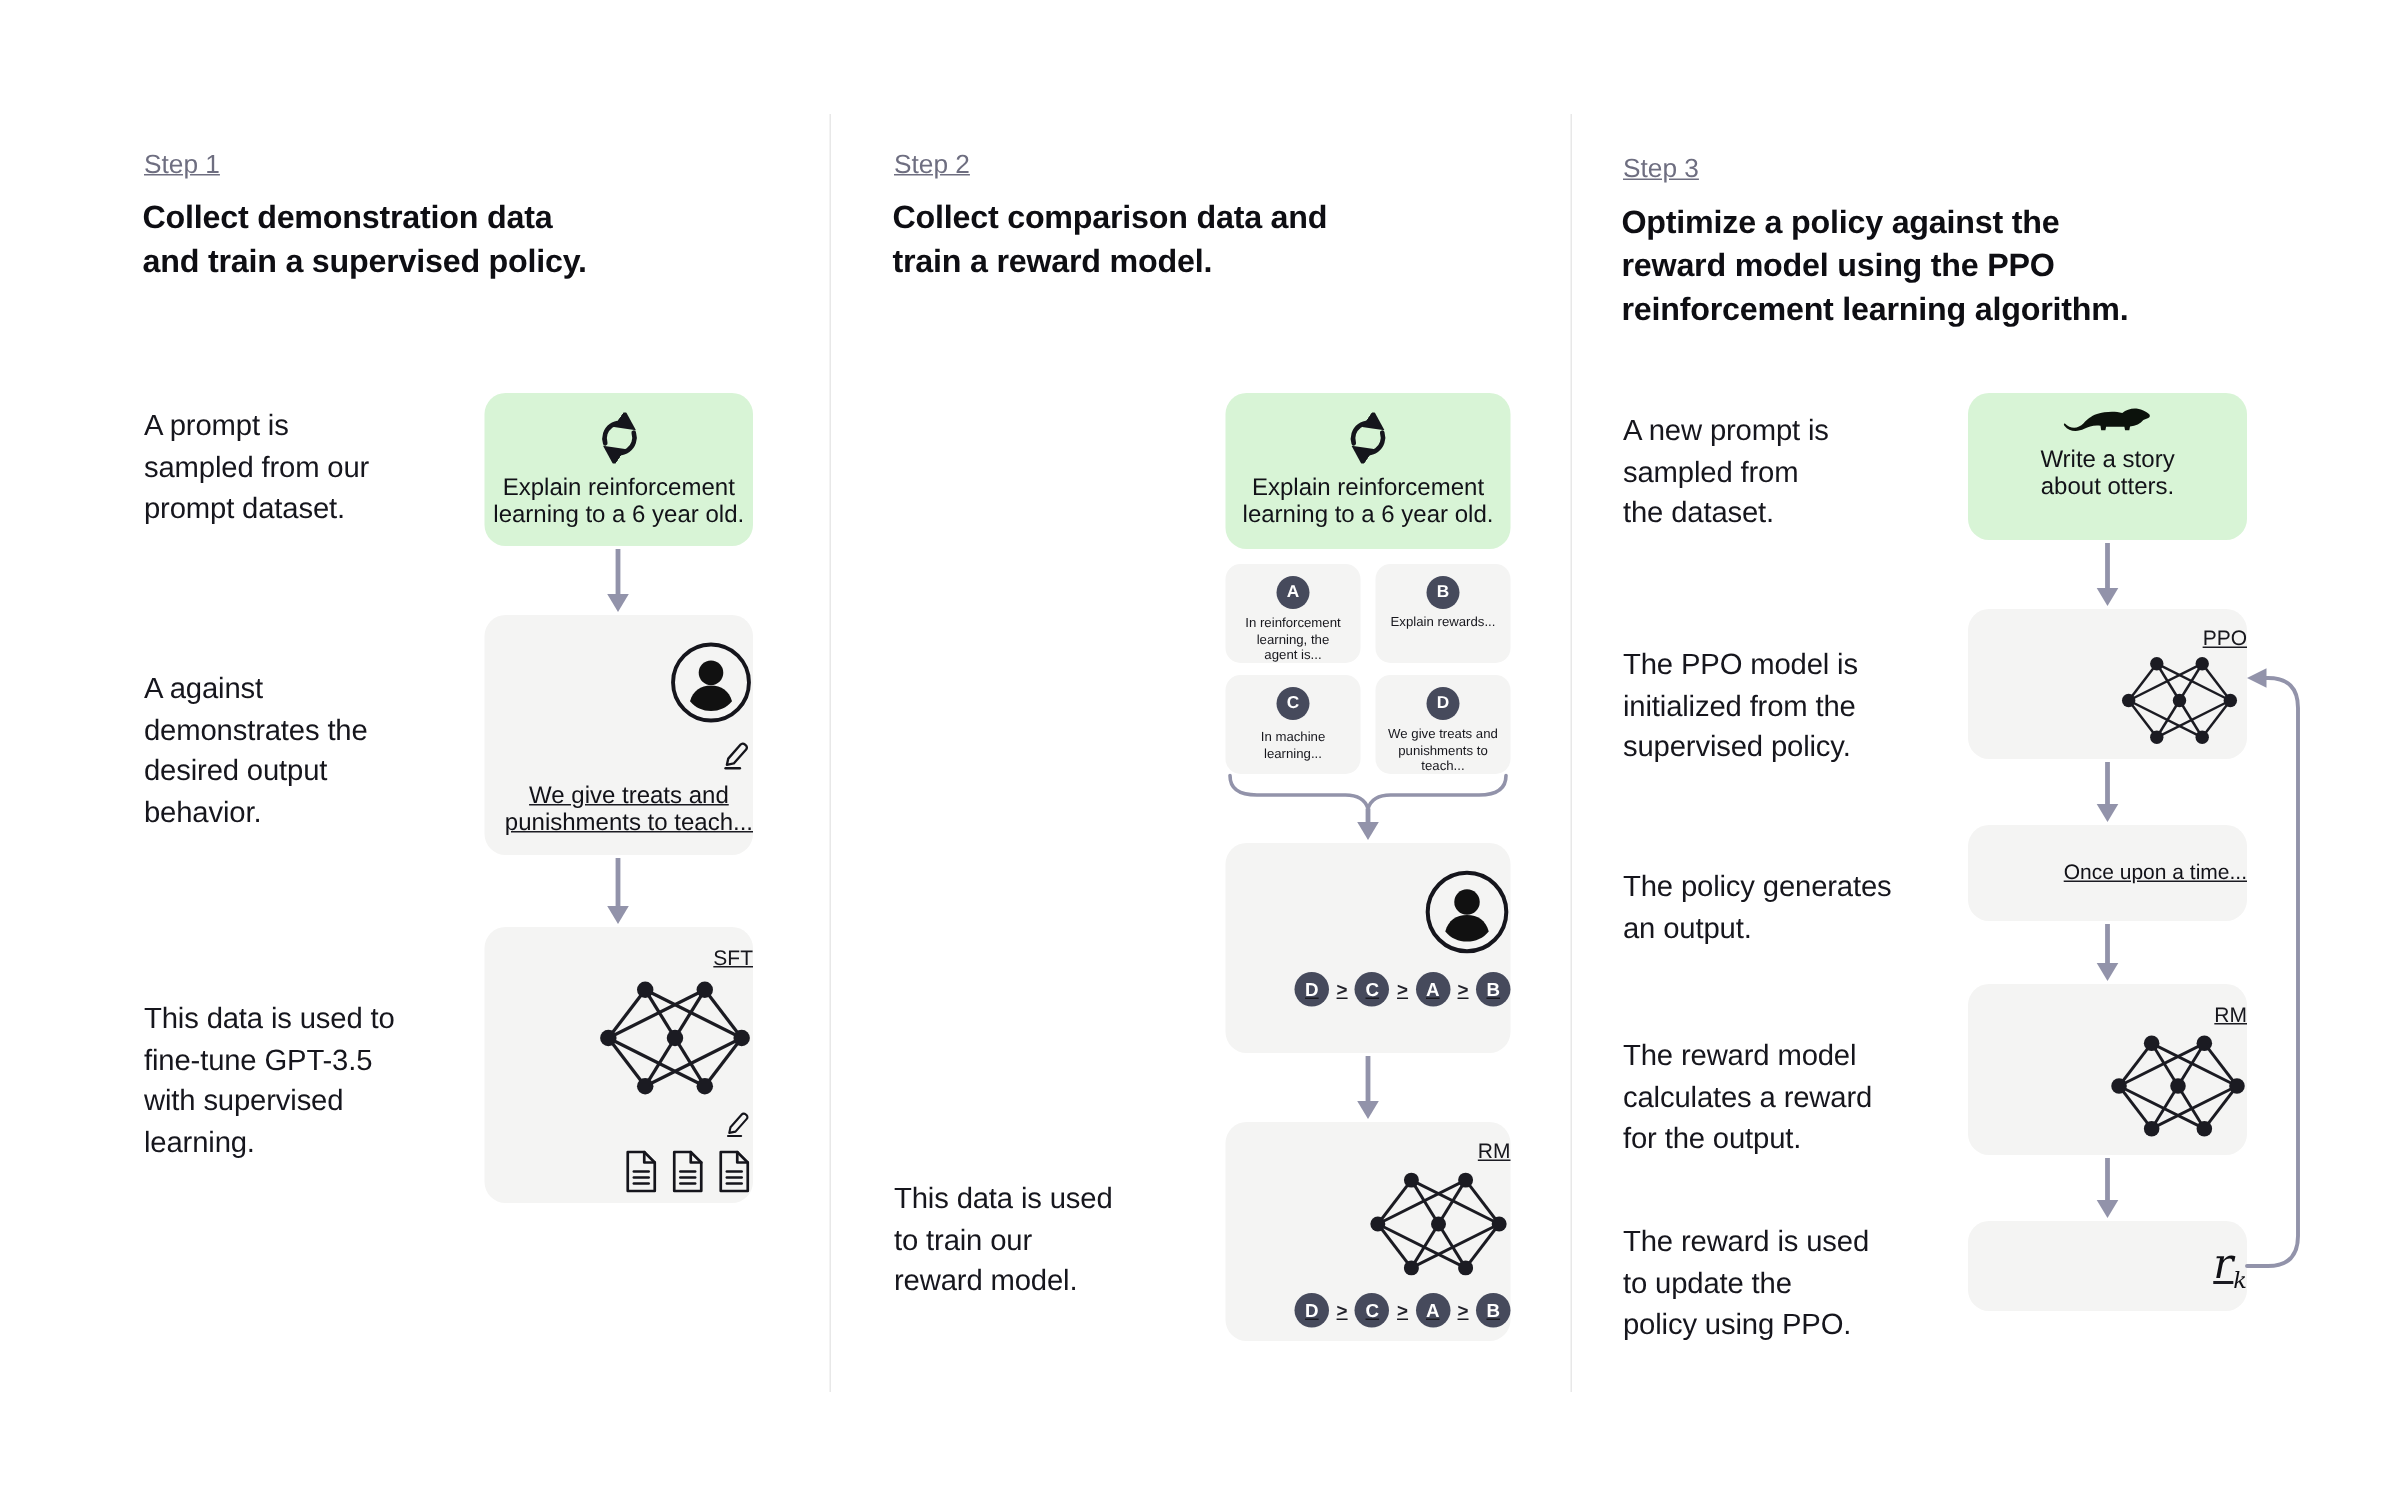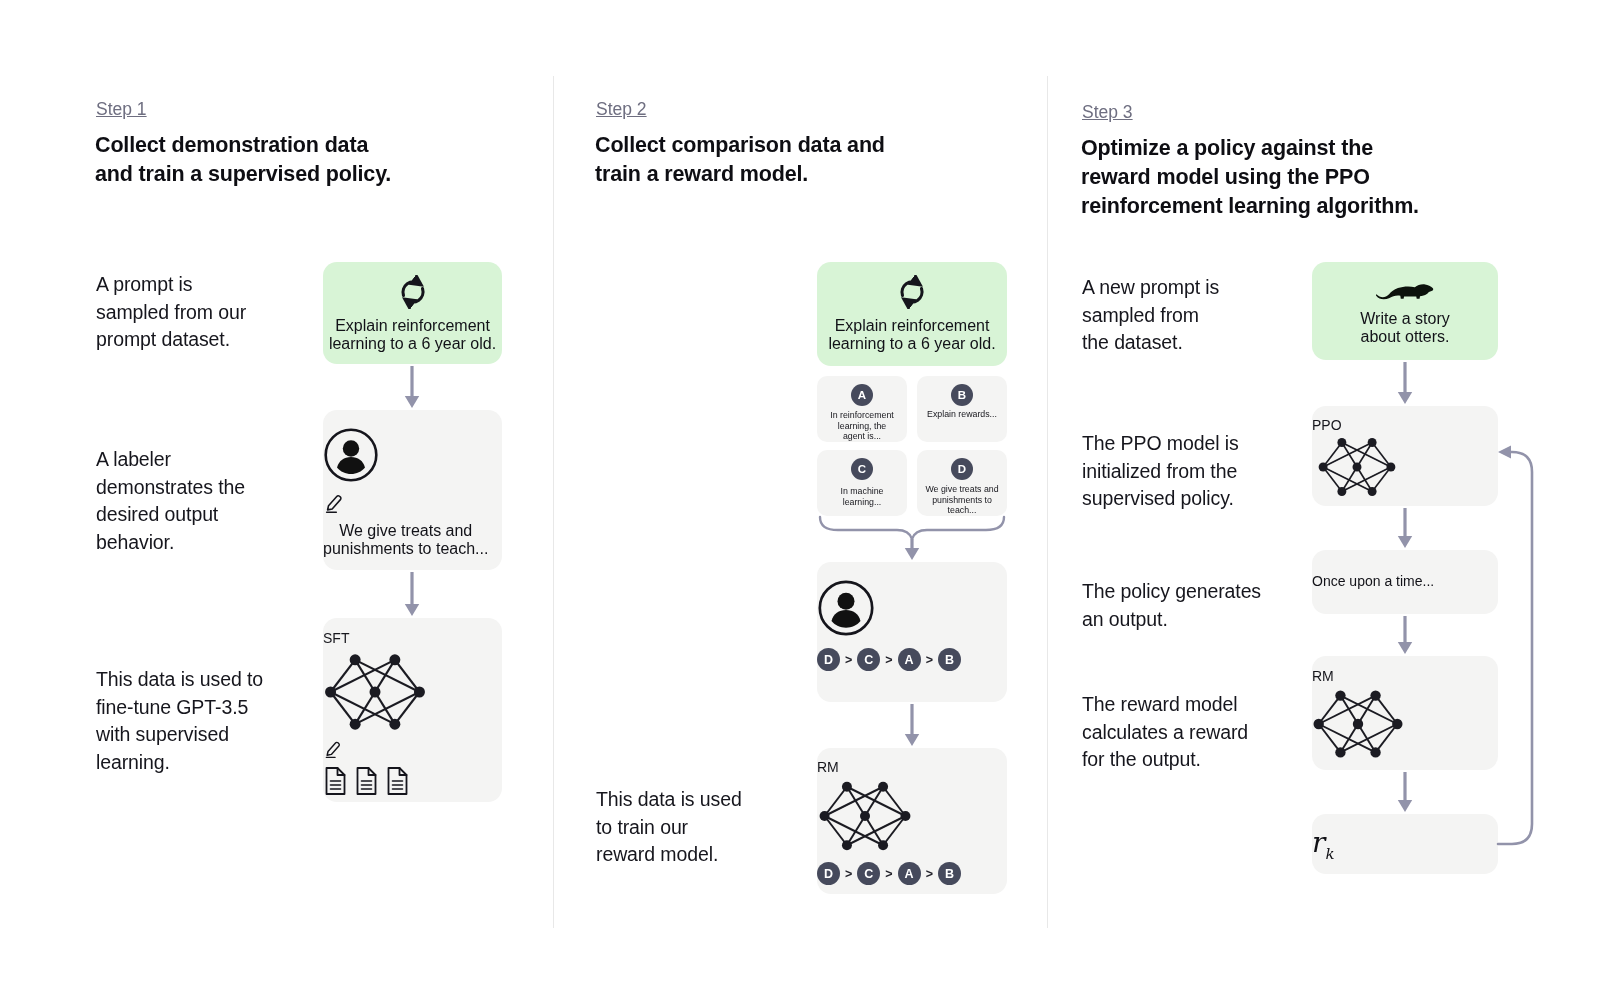--- a/index.html
+++ b/index.html
@@ -11,21 +11,21 @@
           font-family:"Liberation Sans","DejaVu Sans",sans-serif;color:var(--ink);}
   .divider{position:absolute;width:1px;background:var(--divider);}
   .step-label{position:absolute;font-size:17.5px;color:var(--steplabel);text-decoration:underline;}
   .title{position:absolute;font-size:21.5px;font-weight:700;line-height:29px;color:#0e0e13;
          white-space:pre-line;letter-spacing:-0.15px;}
   .caption{position:absolute;font-size:19.5px;line-height:27.5px;color:#16161d;
            white-space:pre-line;letter-spacing:-0.1px;}
   .gbox{position:absolute;background:var(--green);border-radius:14px;display:flex;
         flex-direction:column;align-items:center;box-sizing:border-box;}
   .box{position:absolute;background:var(--graybox);border-radius:14px;display:flex;
-       flex-direction:column;align-items:flex-start;box-sizing:border-box;}
+       flex-direction:column;align-items:flex-end;box-sizing:border-box;text-decoration:underline;}
   .gbox-text,.box-text{font-size:16px;line-height:17.5px;text-align:center;color:#121218;
         white-space:pre-line;}
   .box-label{font-size:14px;color:#17171d;}
   .obox{position:absolute;background:var(--graybox);border-radius:10px;display:flex;
         flex-direction:column;align-items:center;padding-top:8px;box-sizing:border-box;}
   .obox-text{font-size:8.8px;line-height:10.5px;text-align:center;margin-top:4px;color:#17171d;
         white-space:pre-line;}
   .badge{width:23px;height:23px;border-radius:50%;background:var(--badge);color:#fff;
         font-size:12.5px;font-weight:700;display:inline-flex;align-items:center;justify-content:center;
         flex:none;}
@@ -59,21 +59,21 @@
   <div class="divider" style="left:553px;top:76px;height:852px"></div>
   <div class="divider" style="left:1047px;top:76px;height:852px"></div>
 
   <div class="step-label" style="left:96px;top:99px">Step 1</div>
   <div class="title" style="left:95px;top:131px">Collect demonstration data
 and train a supervised policy.</div>
 
   <div class="caption" style="left:96px;top:271px;width:230px">A prompt is
 sampled from our
 prompt dataset.</div>
-  <div class="caption" style="left:96px;top:446px;width:230px">A labeler
+  <div class="caption" style="left:96px;top:446px;width:230px">A against
 demonstrates the
 desired output
 behavior.</div>
   <div class="caption" style="left:96px;top:666px;width:230px">This data is used to
 fine-tune GPT-3.5
 with supervised
 learning.</div>
 
   <div class="gbox" style="left:323px;top:262px;width:179px;height:102px;padding-top:13px">
     <svg width="34" height="34" viewBox="0 0 34 34">
@@ -278,22 +278,25 @@
 sampled from
 the dataset.</div>
   <div class="caption" style="left:1082px;top:430px;width:235px">The PPO model is
 initialized from the
 supervised policy.</div>
   <div class="caption" style="left:1082px;top:578px;width:235px">The policy generates
 an output.</div>
   <div class="caption" style="left:1082px;top:691px;width:235px">The reward model
 calculates a reward
 for the output.</div>
-
-  <div class="gbox" style="left:1312px;top:262px;width:186px;height:98px;padding-top:12px">
+  <div class="caption" style="left:1082px;top:815px;width:235px">The reward is used
+to update the
+policy using PPO.</div>
+
+  <div class="gbox" style="left:1312px;top:262px;width:186px;height:98px;">
     <svg width="62" height="30" viewBox="0 0 64 32">
       <path fill="#0c120c" d="M1.5 21.5 C6 26 11 25.5 15 21.5 C17.5 19 20 16.5 24.5 15 C30 13.2 37 12.8 42.5 14.2 C45.5 11.8 49.5 10.6 53.5 11.2 C56.5 11.7 59.5 13 61.5 15 C62.5 16 62.3 17.3 61 17.8 L57.5 19.2 C55.5 21.8 52 23.4 48 23.8 L47.5 26.5 L44.5 26.5 L44 24 L31 24 L30.5 26.5 L27.5 26.5 L27 23.2 C22 22.6 19 23.8 15.5 25.5 C10.5 28 4.5 27.5 1.5 23.5 C0.8 22.6 0.8 22.2 1.5 21.5 Z"></path>
     </svg>
     <div class="gbox-text" style="margin-top:6px">Write a story
 about otters.</div>
   </div>
 
   <svg class="varrow" style="left:1396px;top:362px" width="18" height="42">
     <line class="ashaft" x1="9" y1="0" x2="9" y2="31"></line>
       <polygon class="ahead" points="1.8,30 16.2,30 9,42"></polygon>

